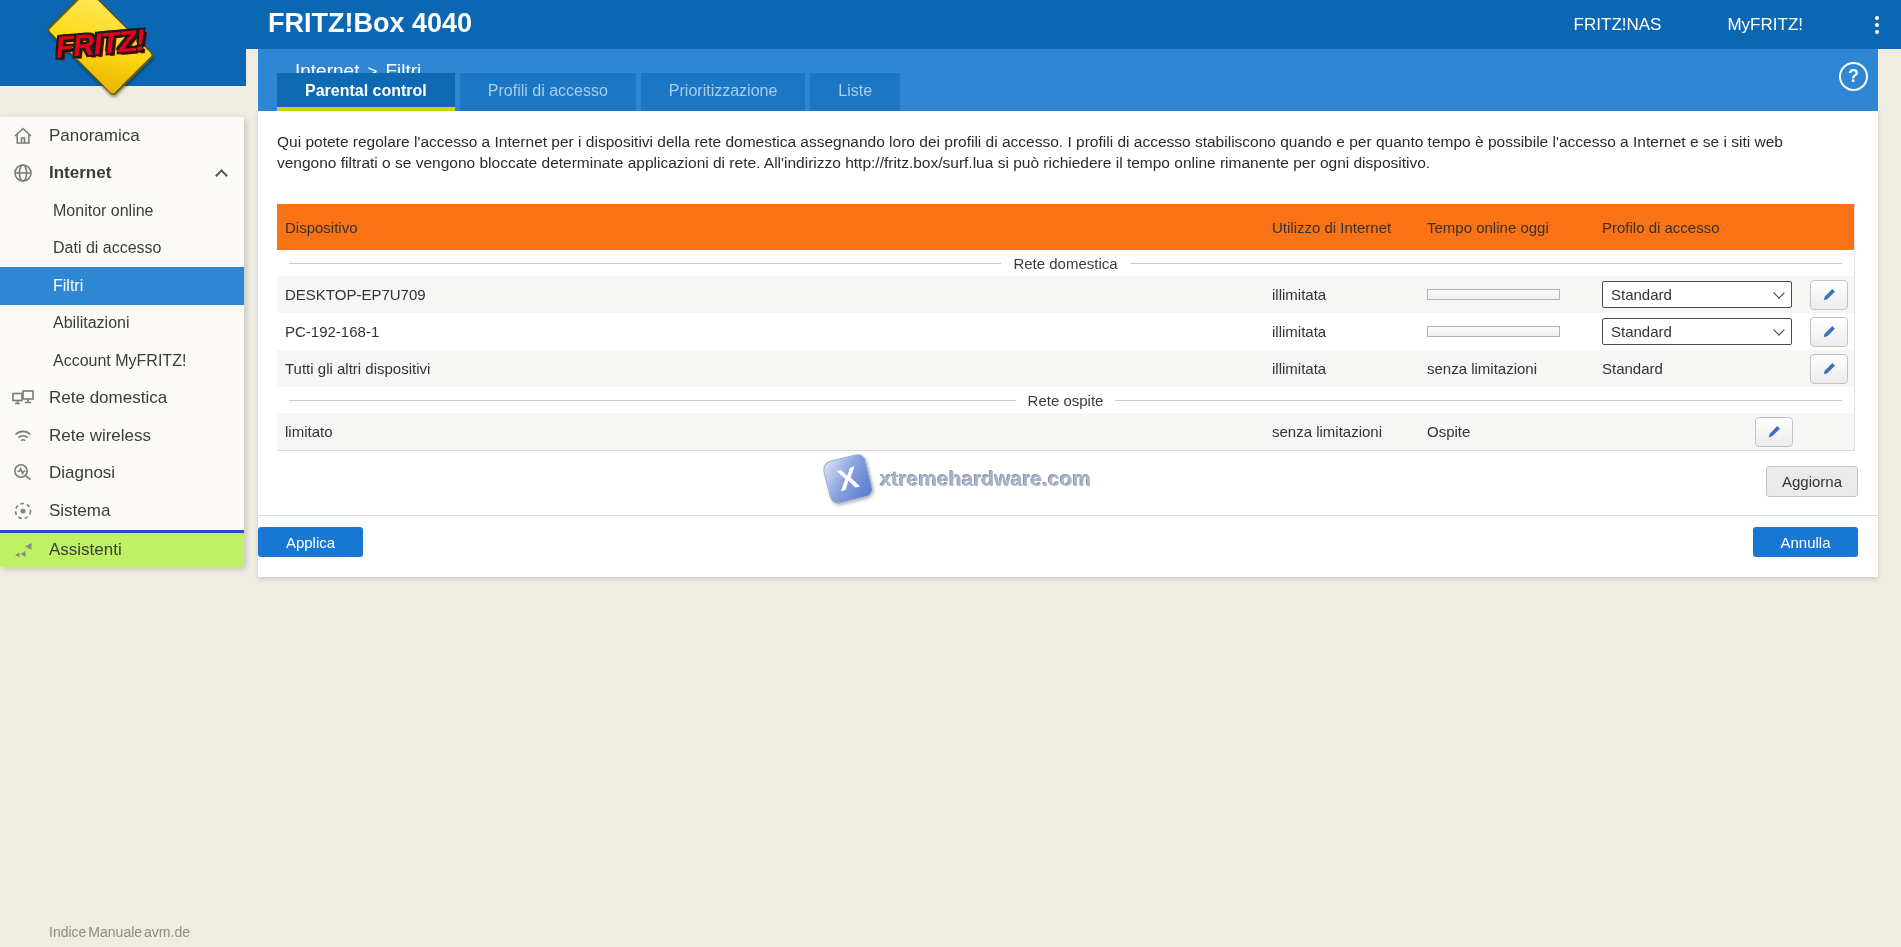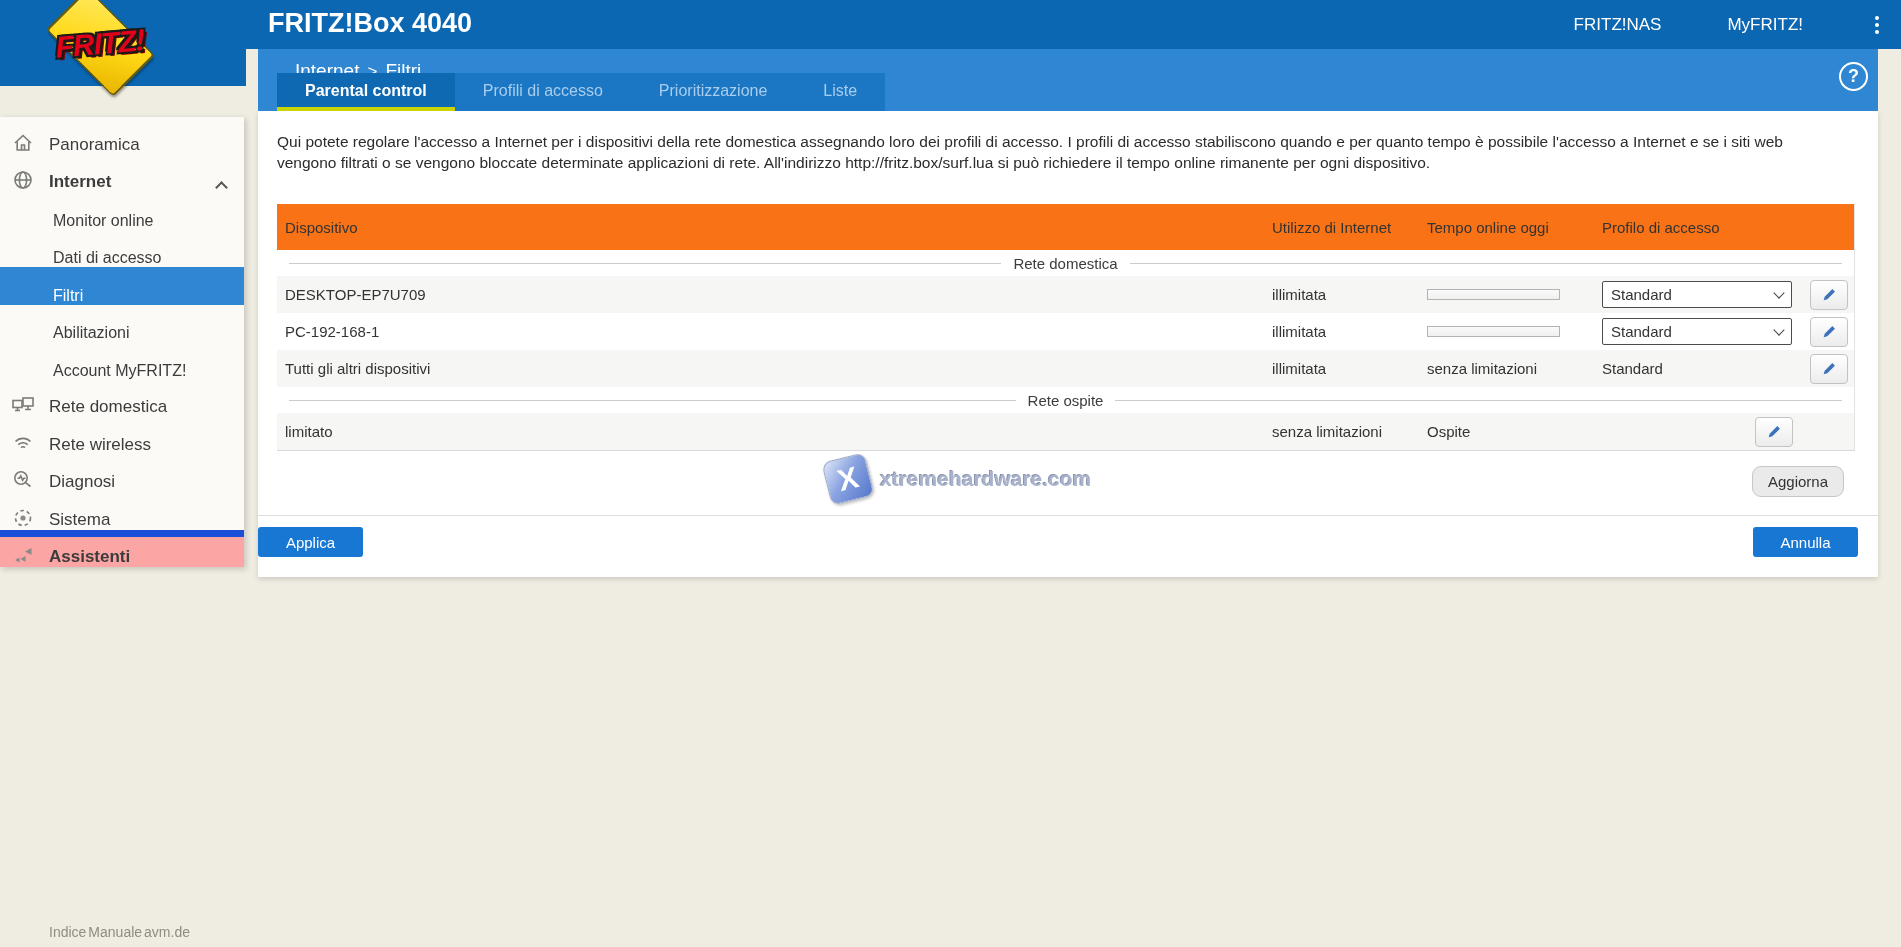--- a/index.html
+++ b/index.html
@@ -35,42 +35,42 @@
   .top-nav .nav-link { color:#fff; font-size:17px; cursor:pointer; }
   .kebab { display:flex; flex-direction:column; gap:3px; padding:4px 6px; cursor:pointer; }
   .kebab i { width:4px; height:4px; border-radius:50%; background:#fff; }
 
   
   .sidebar {
     position:absolute; left:0; top:117px; width:244px; height:450px;
     background:#fbfaf6; box-shadow:2px 2px 6px rgba(0,0,0,.18); z-index:4;
     display:flex; flex-direction:column;
   }
-  .side-item { height:37.5px; display:flex; align-items:flex-end; font-size:17px; color:#3c3c3c; cursor:pointer; }
+  .side-item { height:37.5px; display:flex; align-items:center; font-size:17px; color:#3c3c3c; cursor:pointer; }
   .side-item .ic { width:24px; height:24px; margin-left:11px; margin-right:14px; flex:0 0 24px; display:flex; align-items:center; justify-content:center; }
   .side-item.sub { padding-left:53px; font-size:16px; }
   .side-item.active { background:#2f87d3; color:#fff; }
   .side-item.bold { font-weight:bold; }
-  .side-item.assist { background:#fca5a5; border-top:7px solid #1d4ed8;font-weight:bold; }
+  .side-item.assist { background:#bef264; border-top:3px solid #1d4ed8; }
   .chev-up { width:9px; height:9px; border-top:2px solid #555; border-right:2px solid #555; transform:rotate(-45deg); margin-left:auto; margin-right:18px; margin-top:5px; }
   .ic svg { stroke:#7b7b78; fill:none; stroke-width:1.6; }
   .ic svg .fil { fill:#8a8a86; stroke:none; }
 
   
   .main { position:absolute; left:258px; top:49px; width:1620px; z-index:3; }
   .band { position:relative; height:62px; background:#2f87d3; }
   .breadcrumb { padding:11px 0 0 37px; color:#fff; font-size:19px; }
   .breadcrumb .sep { margin:0 8px; font-size:17px; }
   .help-badge {
     position:absolute; right:10px; top:13px; width:29px; height:29px; border:2px solid #fff; border-radius:50%;
     color:#fff; font-weight:bold; font-size:18px; text-align:center; line-height:25px; cursor:pointer;
   }
   .tabs { position:absolute; left:19px; bottom:0; display:flex; }
   .tab {
-    height:38px; line-height:35px; padding:0 28px; 
+    height:38px; line-height:35px; padding:0 28px; margin-right:5px;
     background:#1b77c4; color:#a9cdec; font-size:16px; cursor:pointer;
     border-bottom:4px solid transparent;
   }
   .tab.active { background:#0e68b2; color:#fff; font-weight:bold; border-bottom:4px solid #c9d400; }
 
   .panel { background:#fff; box-shadow:0 2px 5px rgba(0,0,0,.15); padding-bottom:1px; }
   .desc { padding:20px 20px 0 19px; font-size:15.5px; line-height:21px; color:#2b2b2b; max-width:1600px; }
 
   
   .devtable { margin:31px 23px 0 19px; border-right:1px solid #e2e2e2; border-bottom:1px solid #d9d9d9; }
@@ -98,22 +98,22 @@
   .wm-row { position:relative; height:64px; }
   .watermark { position:absolute; left:568px; top:6px; display:flex; align-items:center; gap:10px; }
   .wm-logo {
     width:44px; height:44px; border-radius:9px; transform:rotate(-14deg);
     background:linear-gradient(135deg,#dfe7f8,#8aa3e0 45%,#5577cc);
     border:1px solid #9aa7c8; box-shadow:1px 2px 3px rgba(0,0,0,.25);
     color:#fff; font-size:30px; font-weight:bold; text-align:center; line-height:42px;
   }
   .wm-text { font-size:21px; font-weight:bold; color:#aab3cc; text-shadow:1px 1px 0 #fff, -1px -1px 0 #8d96b0; }
   .refresh-btn {
-    position:absolute; right:34px; top:15px; padding:6px 15px; font-size:15px; color:#333;
-    background:#eaeaea; border:1px solid #c6c6c6; border-radius:9px; cursor:pointer;
+    position:absolute; right:20px; top:15px; padding:6px 15px; font-size:15px; color:#333;
+    background:#eaeaea; border:1px solid #c6c6c6; border-radius:3px; cursor:pointer;
   }
   .hr { border-top:1px solid #ddd; }
   .actions { display:flex; justify-content:space-between; gap:11px; padding:11px 20px 19px 0; }
   .action-btn { width:105px; height:30px; background:#1777d2; color:#fff; border:none; border-radius:3px; font-size:15px; font-family:"Liberation Sans",sans-serif; cursor:pointer; }
 
   
   .footer { position:absolute; left:49px; bottom:7px; display:flex; gap:2px; z-index:2; }
   .footer span { font-size:14px; color:#8f8c82; cursor:pointer; }
 </style>
 </head>

